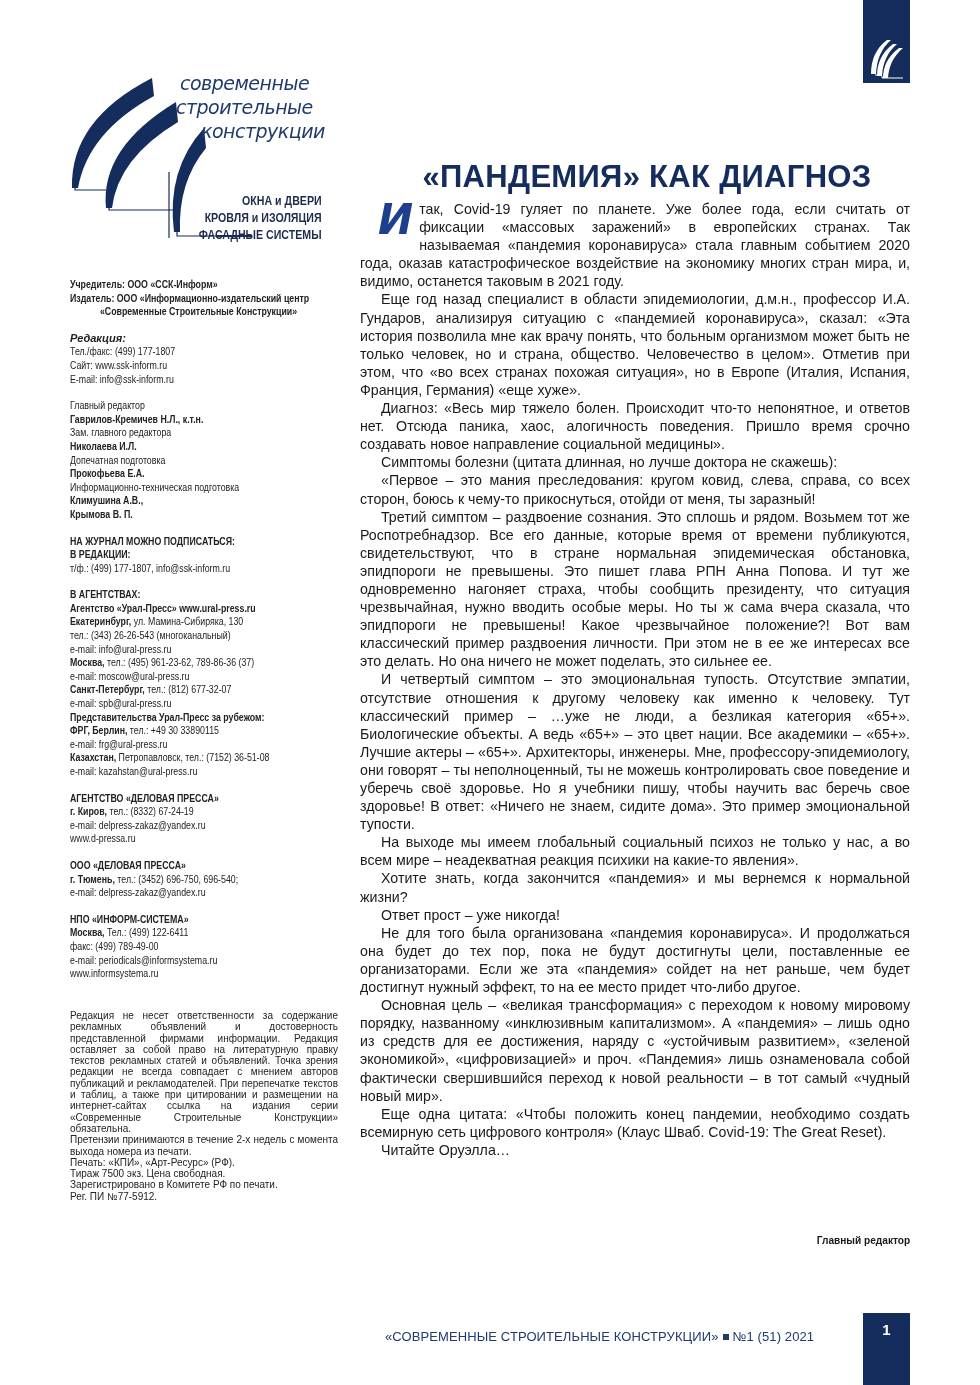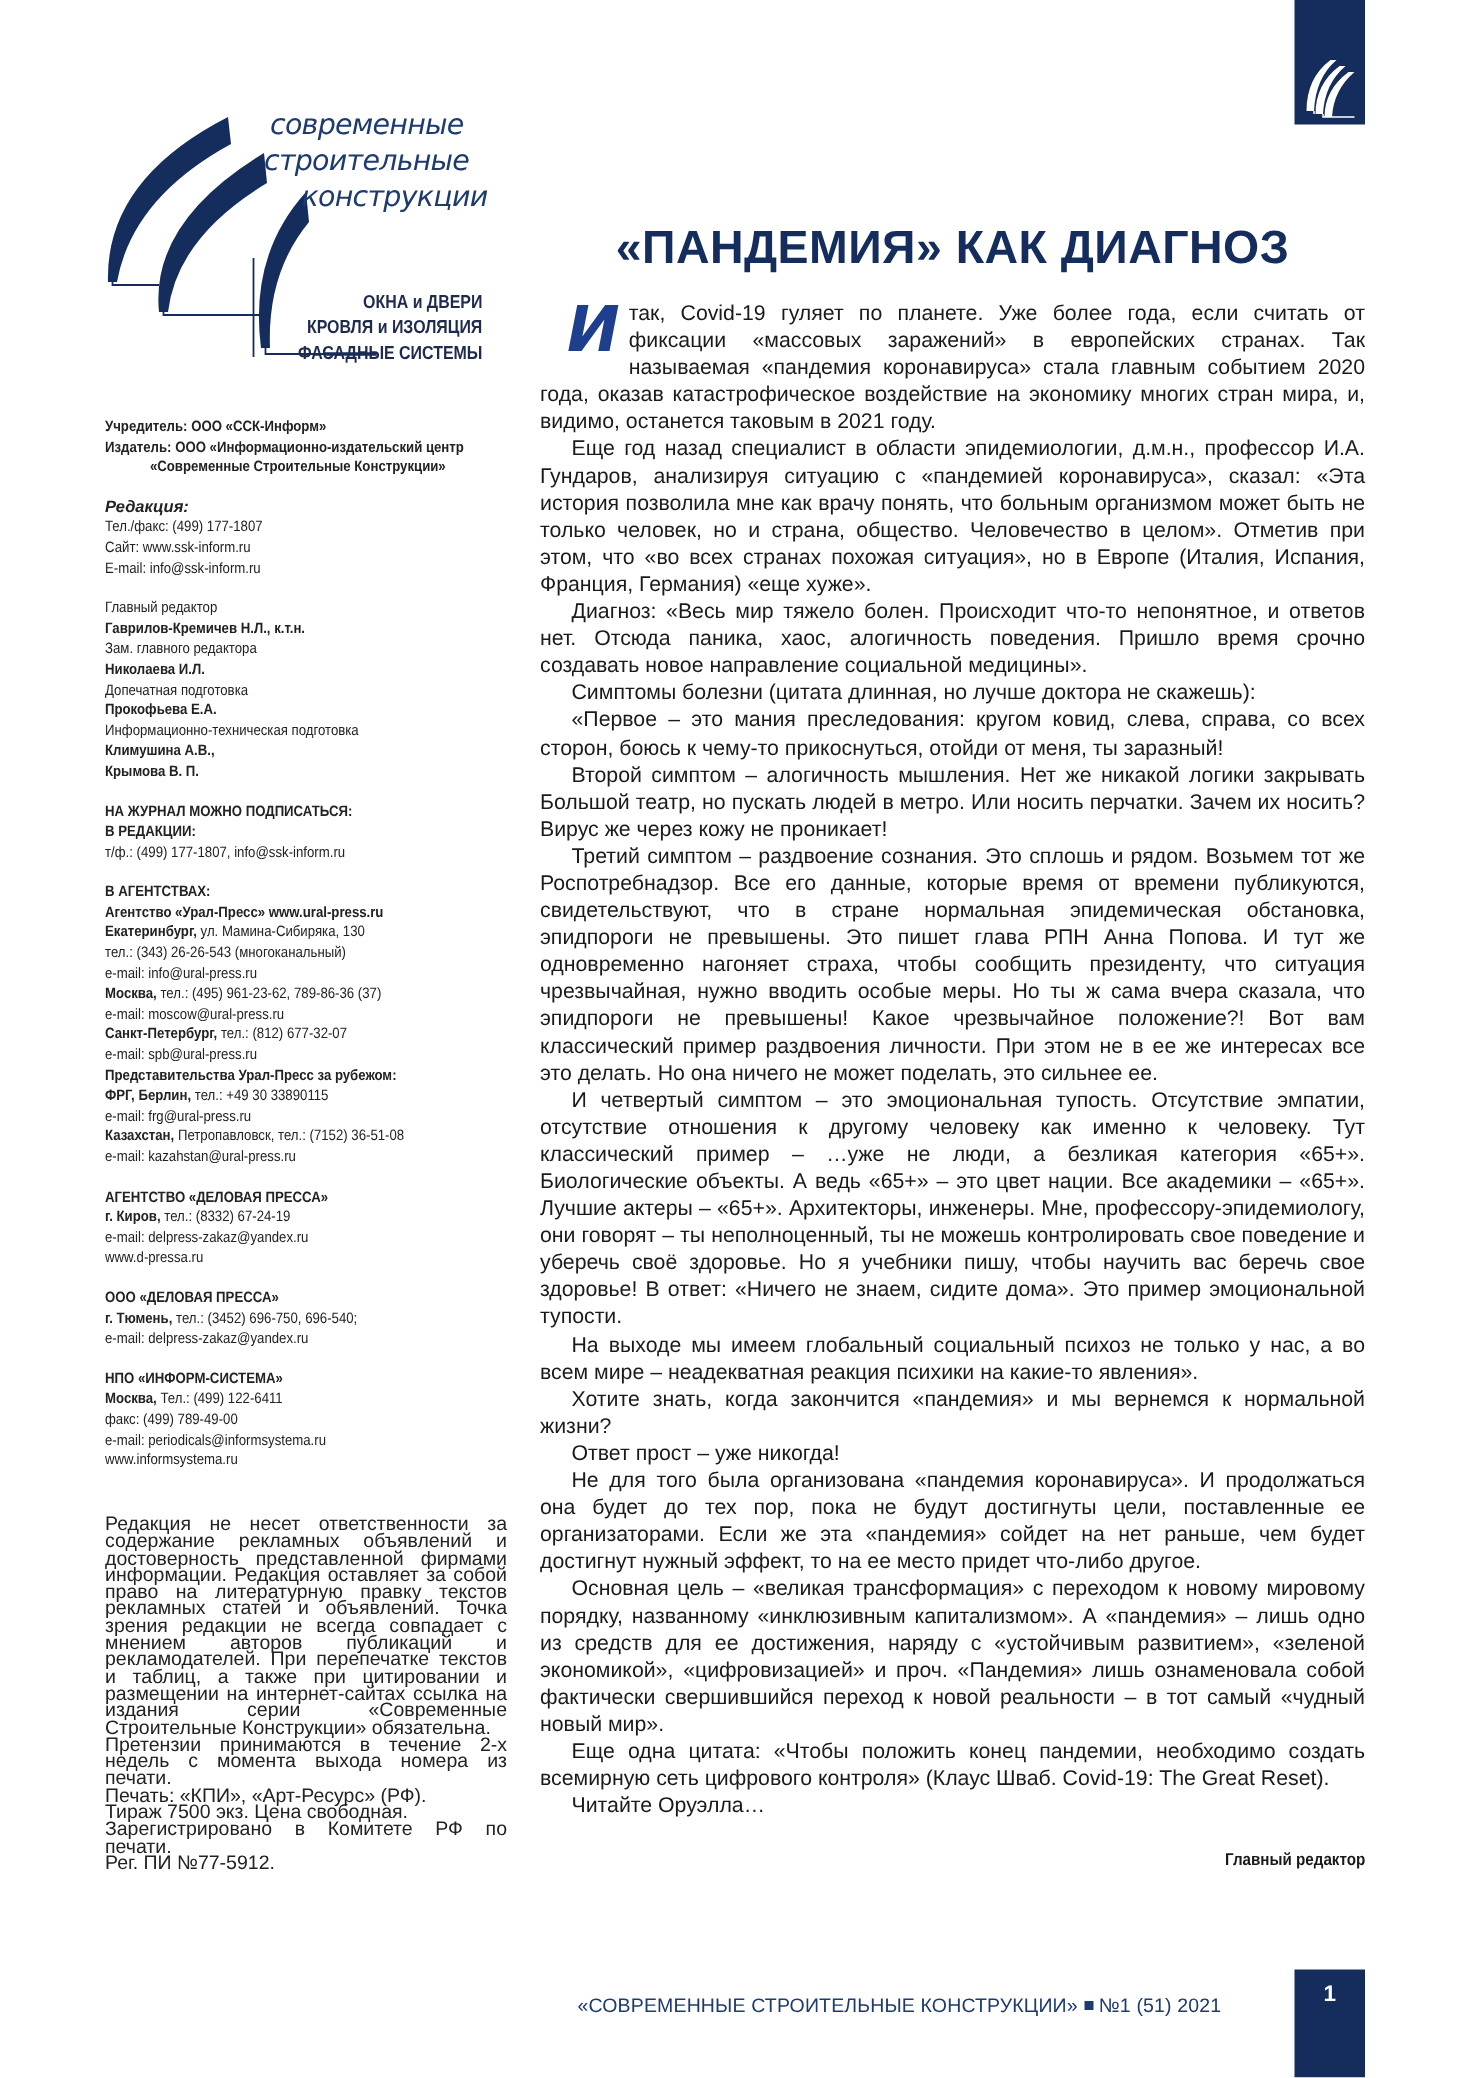--- a/index.html
+++ b/index.html
@@ -20,21 +20,21 @@
   .logo-s1 { top: 124px; }
   .logo-s2 { top: 141px; }
   .logo-s3 { top: 158px; }
 
   
   .left-col { position: absolute; left: 70px; top: 278px; width: 268px; font-size: 10px; line-height: 13.6px; color: #222; }
   .left-col .cond { transform: scaleX(0.88); transform-origin: left; white-space: nowrap; }
   .lc-b { font-weight: bold; }
   .lc-i { font-style: italic; font-weight: bold; font-size: 11px; }
   .lc-gap { height: 13px; }
-  .small-print { position: absolute; left: 70px; top: 1010px; width: 268px; font-size: 13px; line-height: 11.3px; color: #222; text-align: justify; }
+  .small-print { position: absolute; left: 70px; top: 1010px; width: 268px; font-size: 10px; line-height: 11.3px; color: #222; text-align: justify; }
 
   
   .title { position: absolute; left: 360px; top: 147px; width: 550px; text-align: center; font-family: "Liberation Sans", sans-serif; font-weight: bold; font-size: 31px; color: #142d5c; letter-spacing: 0.3px; }
 
   
   .article { position: absolute; left: 360px; top: 200px; width: 550px; font-size: 14.2px; line-height: 18.1px; color: #1a1a1a; text-align: justify; }
   .article p { margin: 0; text-indent: 21px; }
   .article p.first { text-indent: 0; }
   .dropcap { float: left; font-family: "DejaVu Sans", sans-serif; font-style: italic; font-size: 42px; line-height: 36px; color: #1e3e8e; margin: 2px 6px 0 18px; font-weight: bold; }
   .signature { position: absolute; right: 70px; top: 1234px; font-weight: bold; font-size: 11.5px; transform: scaleX(0.88); transform-origin: right; white-space: nowrap; }
@@ -133,29 +133,28 @@
 
 <div class="small-print">
   <div>Редакция не несет ответственности за содержание рекламных объявлений и достоверность представленной фирмами информации. Редакция оставляет за собой право на литературную правку текстов рекламных статей и объявлений. Точка зрения редакции не всегда совпадает с мнением авторов публикаций и рекламодателей. При перепечатке текстов и таблиц, а также при цитировании и размещении на интернет-сайтах ссылка на издания серии «Современные Строительные Конструкции» обязательна.</div>
   <div>Претензии принимаются в течение 2-х недель с момента выхода номера из печати.</div>
   <div>Печать: «КПИ», «Арт-Ресурс» (РФ).</div>
   <div>Тираж 7500 экз. Цена свободная.</div>
   <div>Зарегистрировано в Комитете РФ по печати.</div>
   <div>Рег. ПИ №77-5912.</div>
 </div>
 
-<h1 class="title" style="margin:0">«ПАНДЕМИЯ» КАК ДИАГНОЗ</h1>
+<h1 class="title" style="margin:12px">«ПАНДЕМИЯ» КАК ДИАГНОЗ</h1>
 
 <div class="article">
   <p class="first"><span class="dropcap">И</span><span>так, Covid-19 гуляет по планете. Уже более года, если считать от фиксации «массовых заражений» в европейских странах. Так называемая «пандемия коронавируса» стала главным событием 2020 года, оказав катастрофическое воздействие на экономику многих стран мира, и, видимо, останется таковым в 2021 году.</span></p>
   <p>Еще год назад специалист в области эпидемиологии, д.м.н., профессор И.А. Гундаров, анализируя ситуацию с «пандемией коронавируса», сказал: «Эта история позволила мне как врачу понять, что больным организмом может быть не только человек, но и страна, общество. Человечество в целом». Отметив при этом, что «во всех странах похожая ситуация», но в Европе (Италия, Испания, Франция, Германия) «еще хуже».</p>
   <p>Диагноз: «Весь мир тяжело болен. Происходит что-то непонятное, и ответов нет. Отсюда паника, хаос, алогичность поведения. Пришло время срочно создавать новое направление социальной медицины».</p>
   <p>Симптомы болезни (цитата длинная, но лучше доктора не скажешь):</p>
   <p>«Первое – это мания преследования: кругом ковид, слева, справа, со всех сторон, боюсь к чему-то прикоснуться, отойди от меня, ты заразный!</p>
-  <p>Второй симптом – алогичность мышления. Нет же никакой логики закрывать Большой театр, но пускать людей в метро. Или носить перчатки. Зачем их носить? Вирус же через кожу не проникает!</p>
   <p>Третий симптом – раздвоение сознания. Это сплошь и рядом. Возьмем тот же Роспотребнадзор. Все его данные, которые время от времени публикуются, свидетельствуют, что в стране нормальная эпидемическая обстановка, эпидпороги не превышены. Это пишет глава РПН Анна Попова. И тут же одновременно нагоняет страха, чтобы сообщить президенту, что ситуация чрезвычайная, нужно вводить особые меры. Но ты ж сама вчера сказала, что эпидпороги не превышены! Какое чрезвычайное положение?! Вот вам классический пример раздвоения личности. При этом не в ее же интересах все это делать. Но она ничего не может поделать, это сильнее ее.</p>
   <p>И четвертый симптом – это эмоциональная тупость. Отсутствие эмпатии, отсутствие отношения к другому человеку как именно к человеку. Тут классический пример – …уже не люди, а безликая категория «65+». Биологические объекты. А ведь «65+» – это цвет нации. Все академики – «65+». Лучшие актеры – «65+». Архитекторы, инженеры. Мне, профессору-эпидемиологу, они говорят – ты неполноценный, ты не можешь контролировать свое поведение и уберечь своё здоровье. Но я учебники пишу, чтобы научить вас беречь свое здоровье! В ответ: «Ничего не знаем, сидите дома». Это пример эмоциональной тупости.</p>
   <p>На выходе мы имеем глобальный социальный психоз не только у нас, а во всем мире – неадекватная реакция психики на какие-то явления».</p>
   <p>Хотите знать, когда закончится «пандемия» и мы вернемся к нормальной жизни?</p>
   <p>Ответ прост – уже никогда!</p>
   <p>Не для того была организована «пандемия коронавируса». И продолжаться она будет до тех пор, пока не будут достигнуты цели, поставленные ее организаторами. Если же эта «пандемия» сойдет на нет раньше, чем будет достигнут нужный эффект, то на ее место придет что-либо другое.</p>
   <p>Основная цель – «великая трансформация» с переходом к новому мировому порядку, названному «инклюзивным капитализмом». А «пандемия» – лишь одно из средств для ее достижения, наряду с «устойчивым развитием», «зеленой экономикой», «цифровизацией» и проч. «Пандемия» лишь ознаменовала собой фактически свершившийся переход к новой реальности – в тот самый «чудный новый мир».</p>
   <p>Еще одна цитата: «Чтобы положить конец пандемии, необходимо создать всемирную сеть цифрового контроля» (Клаус Шваб. Covid-19: The Great Reset).</p>
   <p>Читайте Оруэлла…</p>
 </div>

